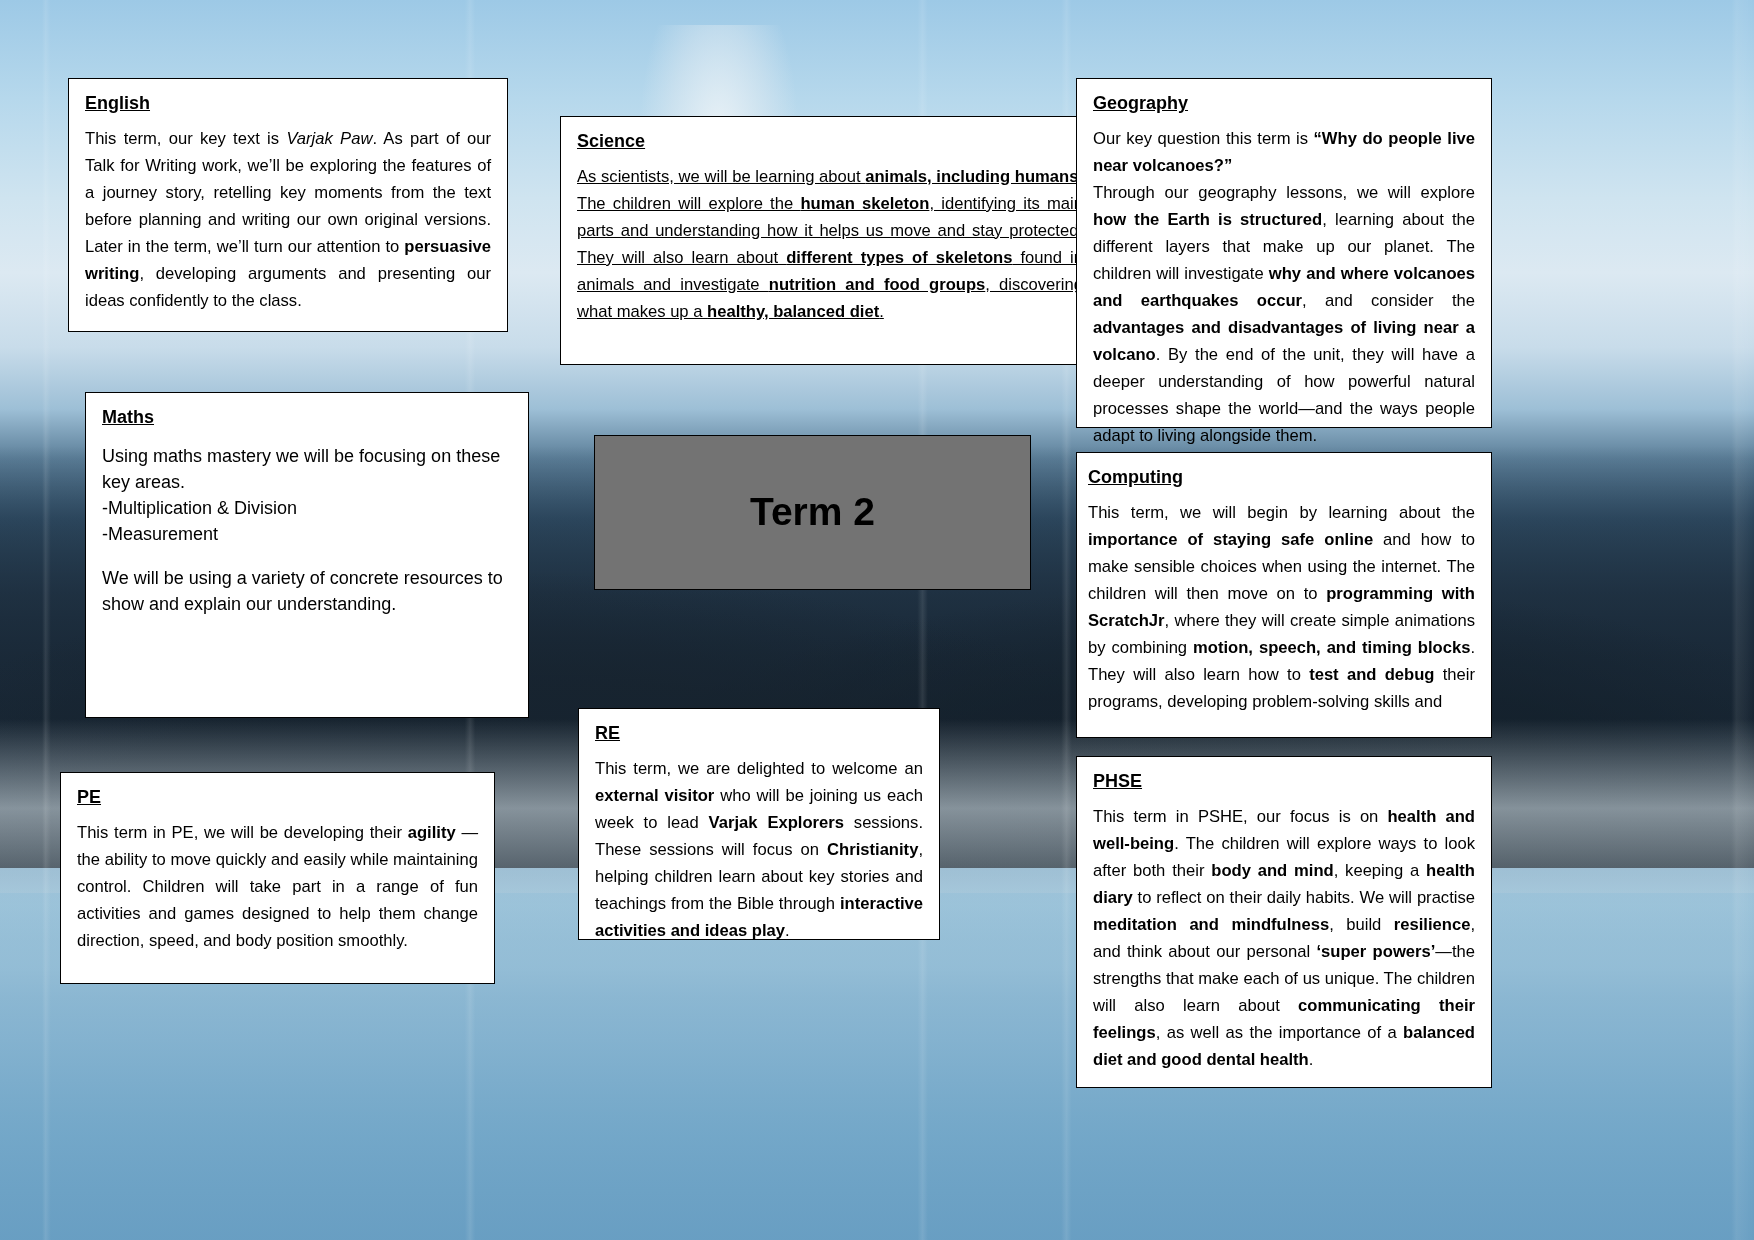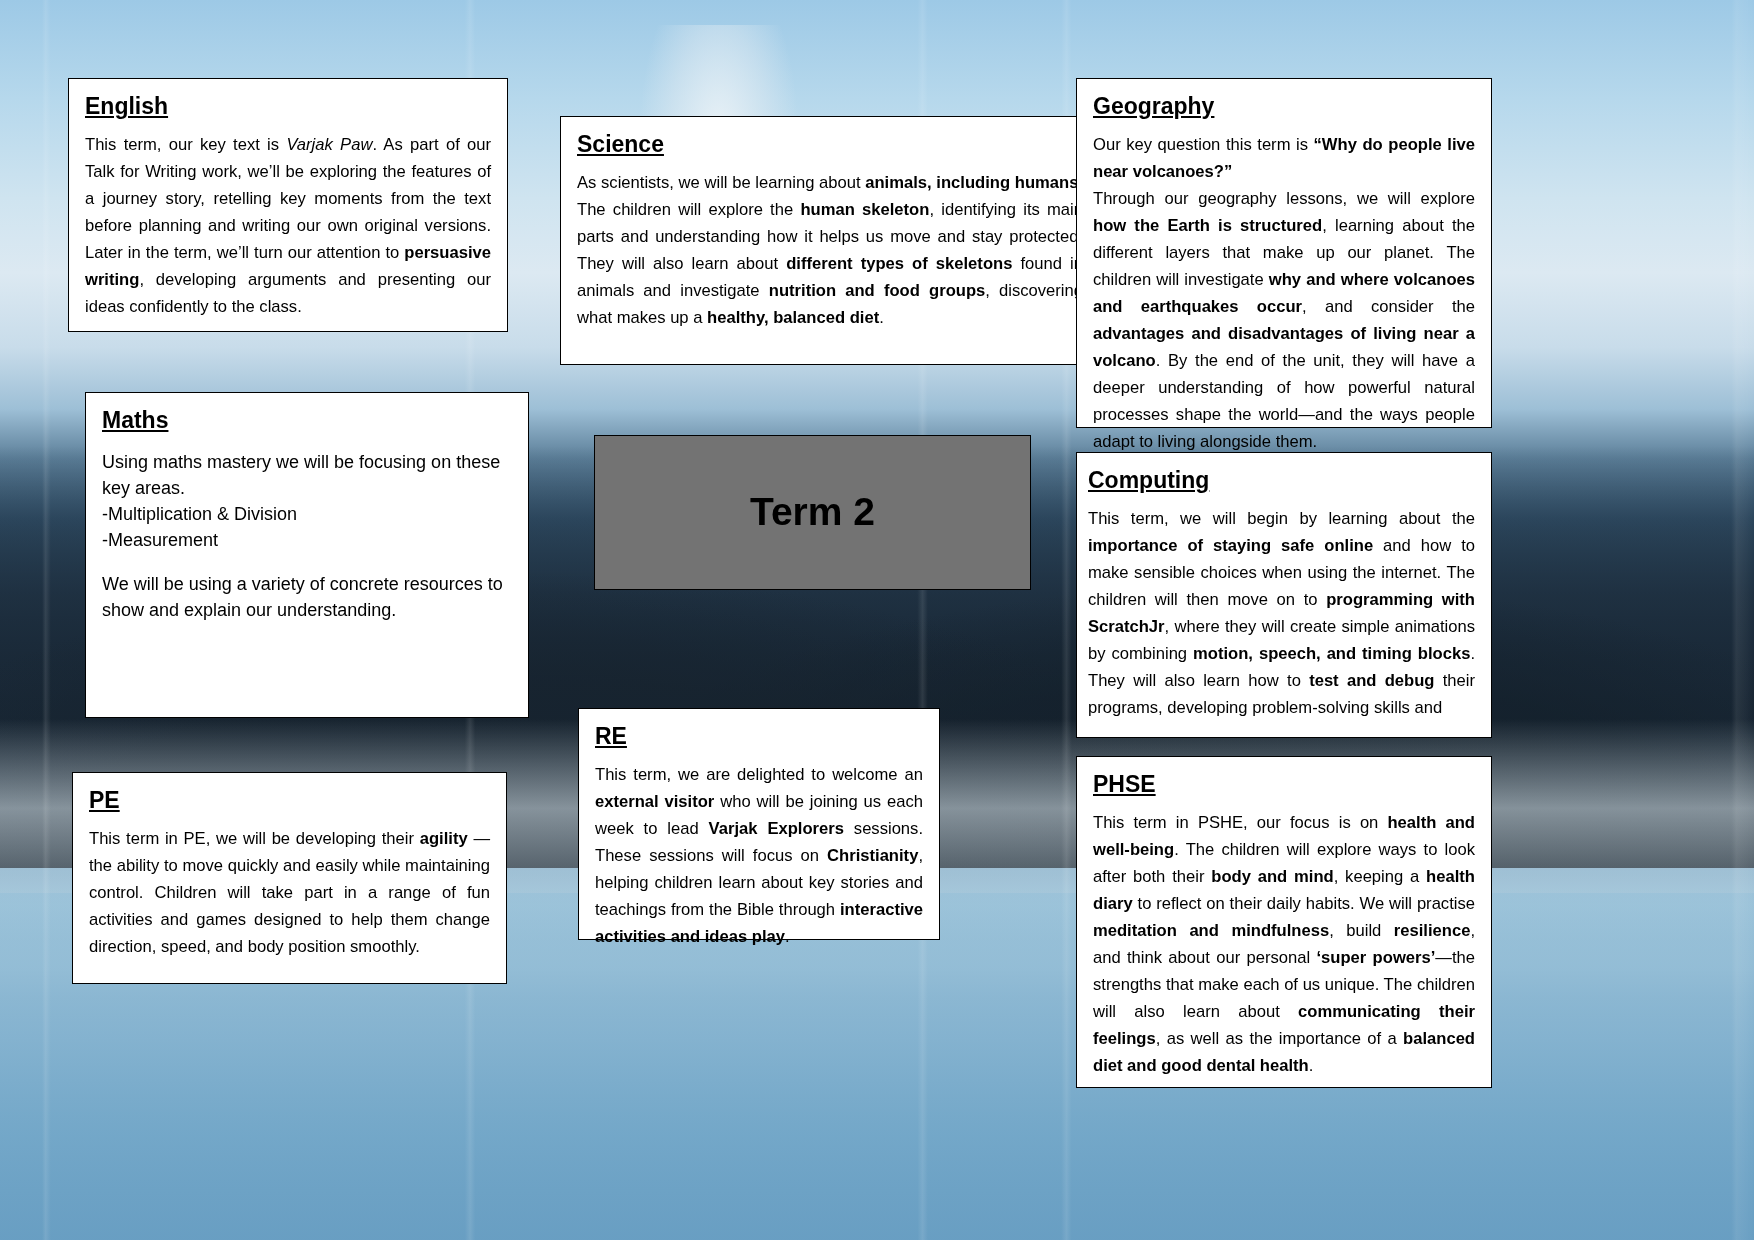--- a/index.html
+++ b/index.html
@@ -100,21 +100,21 @@
     position: absolute;
     background: #ffffff;
     border: 1.5px solid #000000;
     box-sizing: border-box;
     z-index: 10;
     padding: 14px 16px 14px 16px;
     color: #000;
   }
   .box h2 {
     margin: 0 0 10px 0;
-    font-size: 23px;
+    font-size: 18px;
     font-weight: bold;
     text-decoration: underline;
     line-height: 1.2;
   }
   .box p {
     margin: 0;
     font-size: 16.6px;
     line-height: 1.63;
     text-align: justify;
     hyphens: auto;
@@ -147,22 +147,22 @@
   }
   #box-term .term-title {
     font-size: 39px;
     line-height: 1.2;
     color: #000;
   }
 
   
   #box-english   { left: 68px;  top: 78px;  width: 440px;  height: 254px; }
   #box-maths     { left: 68px;  top: 392px; width: 444px;  height: 326px; margin-left: 17px; }
-  #box-pe        { left: 72px;  top: 772px; width: 435px;  height: 212px; }
-  #box-science   { left: 560px; top: 116px; width: 540px;  height: 249px; }
+  #box-pe        { left: 60px;  top: 772px; width: 435px;  height: 212px; }
+  #box-science   { left: 560px; top: 116px; width: 540px;  height: 249px; text-decoration: underline; }
   #box-re        { left: 578px; top: 708px; width: 362px;  height: 232px; }
   #box-geography { left: 1076px;top: 78px;  width: 416px;  height: 350px; }
   #box-computing { left: 1076px;top: 452px; width: 416px;  height: 286px; padding-left: 11px; }
   #box-phse      { left: 1076px;top: 756px; width: 416px;  height: 332px; }
   #box-term      { left: 594px; top: 435px; width: 437px;  height: 155px; }
 </style>
 </head>
 <body>
 
 <div id="bg">

